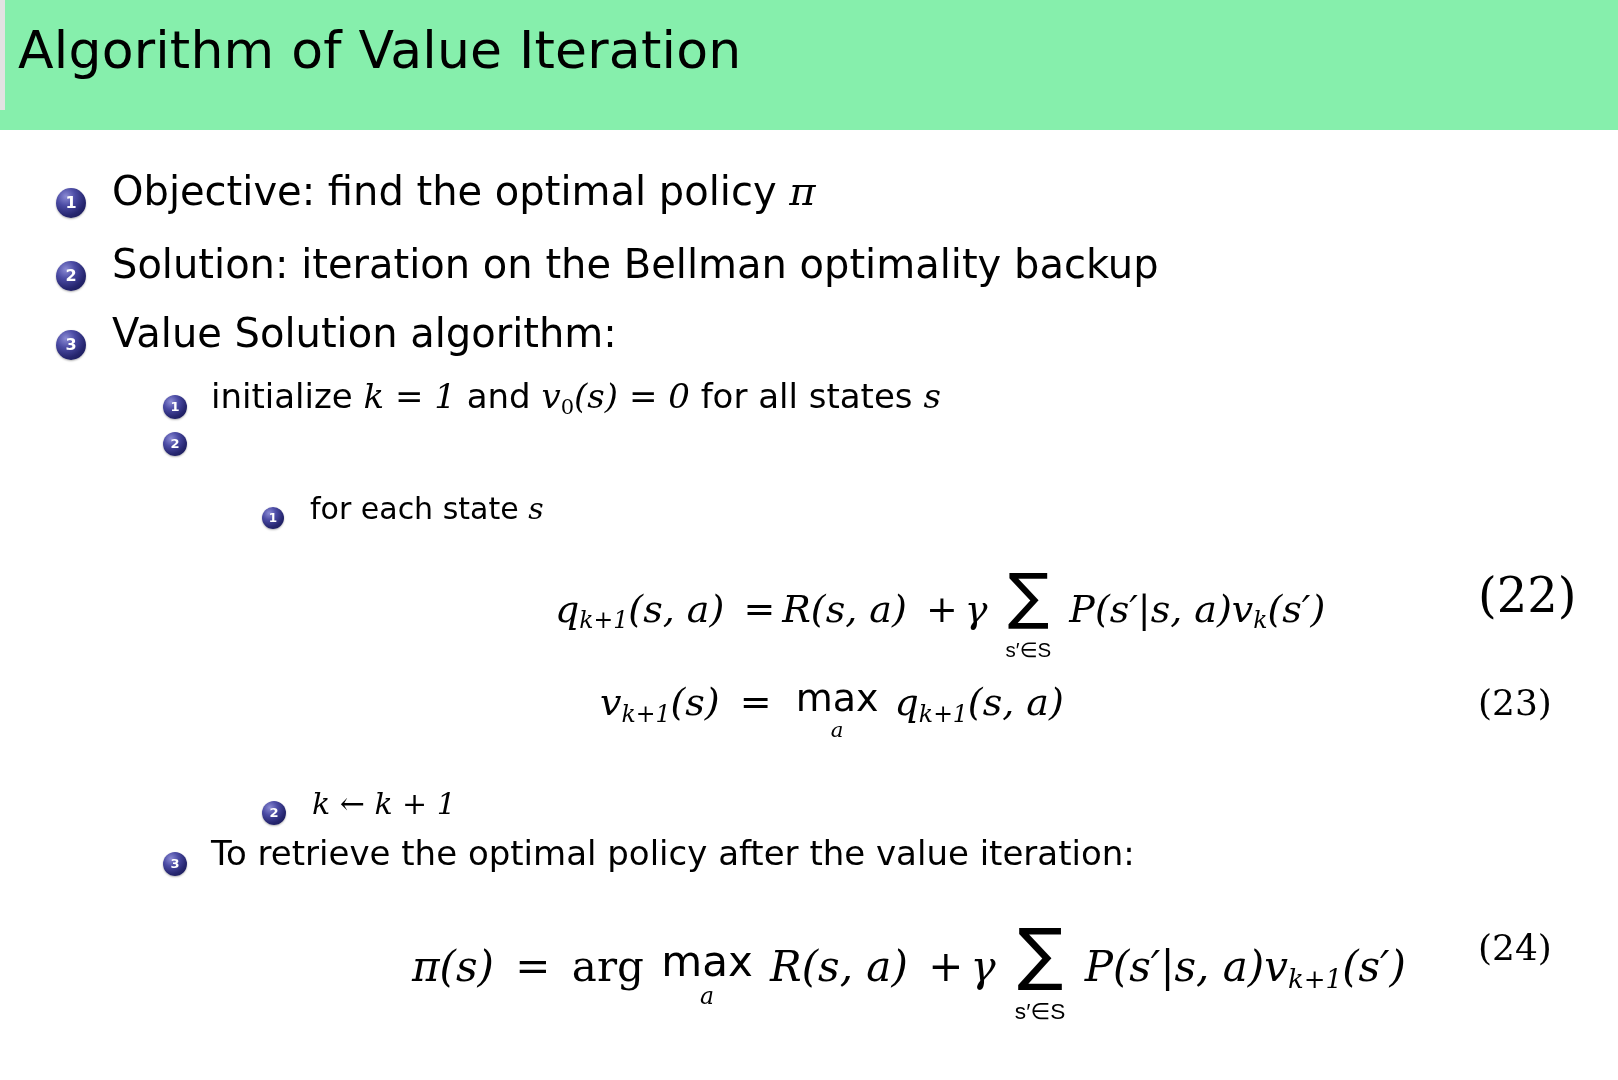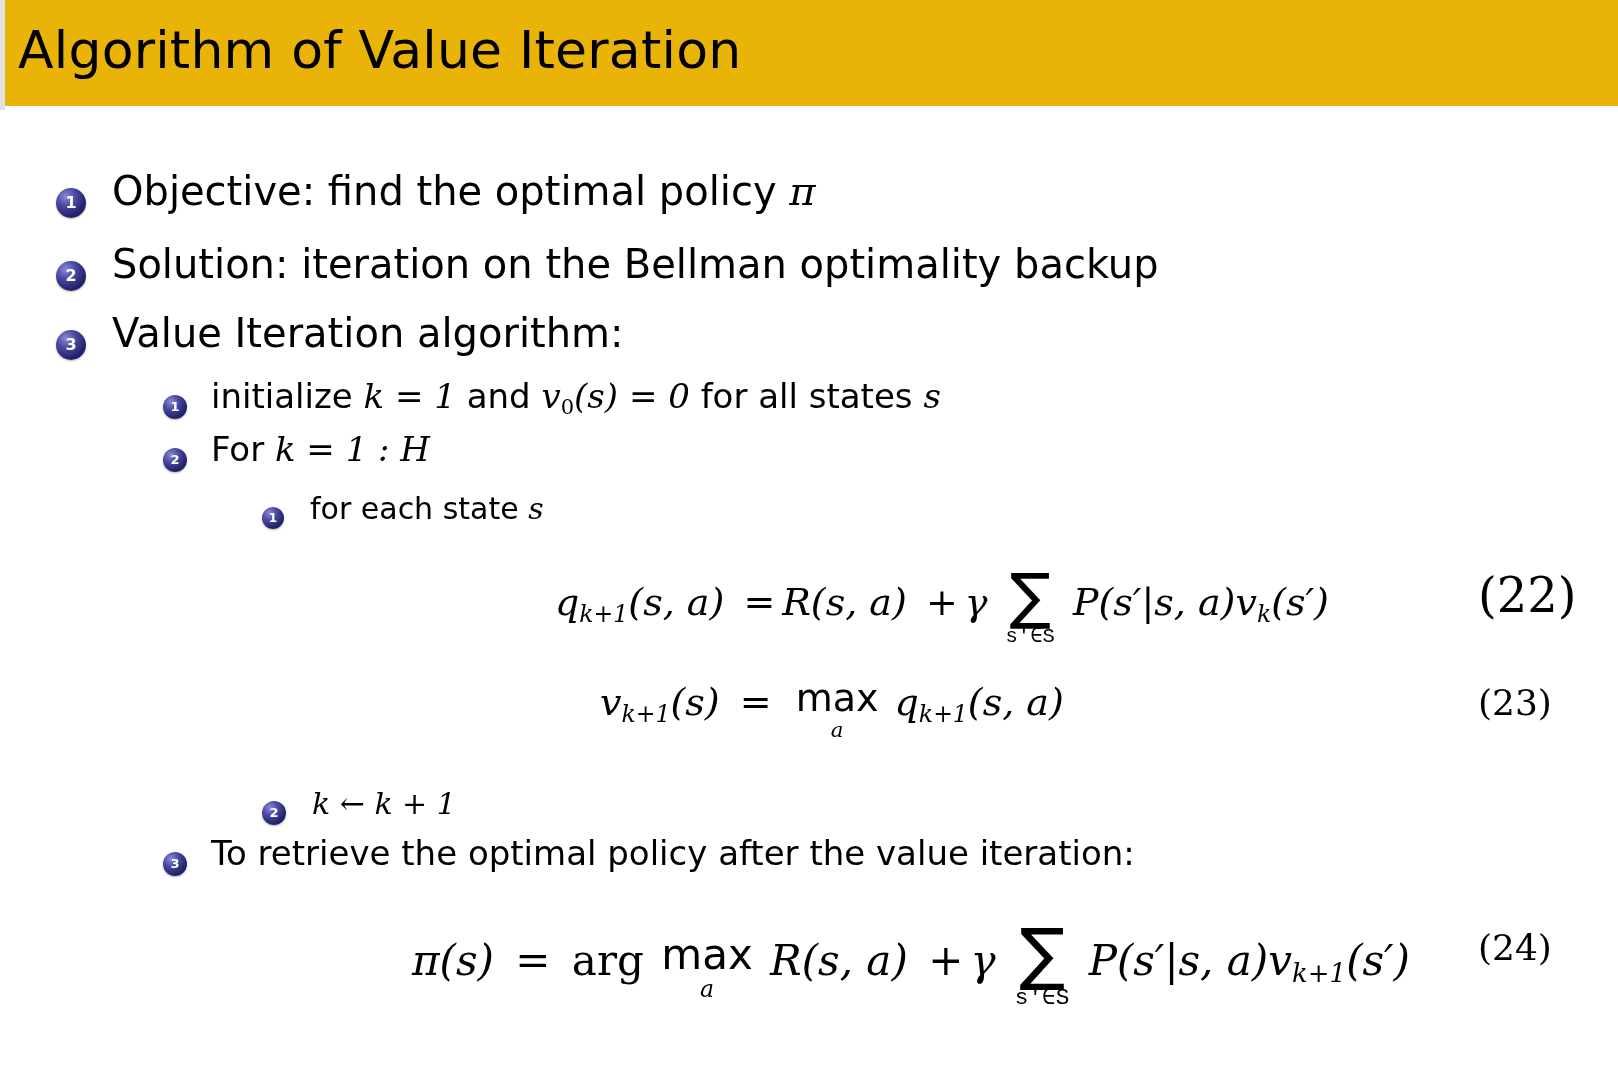--- a/index.html
+++ b/index.html
@@ -14,22 +14,22 @@
     color: #000000;
     overflow: hidden;
     position: relative;
   }
 
   
   #slide-header {
     position: absolute;
     left: 0; top: 0;
     width: 1618px;
-    height: 106px;
-    background: #eab308;
+    height: 130px;
+    background: #86efac;
     box-sizing: border-box;
     text-decoration: underline;
   }
   #slide-header .accent-rule {
     position: absolute;
     left: 0; top: 0;
     width: 5px;
     height: 110px;
     background: #e2e2e2;
   }
@@ -138,22 +138,22 @@
   }
   .bigop .glyph {
     font-size: 1.62em;
     line-height: 0.92;
     font-style: normal;
     font-family: "DejaVu Sans", sans-serif;
   }
   .bigop .limit {
     font-size: 0.54em;
     line-height: 1;
-    margin-top: 2px;
-    font-family: Liberation Mono, monospace;
+    margin-top: 15px;
+    font-family: Liberation Sans, sans-serif;
   }
   .oplimit {
     display: inline-flex;
     flex-direction: column;
     align-items: center;
     vertical-align: middle;
     position: relative;
     top: 0.1em;
     margin: 0 4px;
     justify-content: flex-end;
@@ -193,31 +193,30 @@
     <span class="text"><span>Objective: find the optimal policy</span>&nbsp;<i class="mv">π</i></span>
   </div>
 
   <div class="row lvl1-row" style="top: 131px;">
     <span class="bullet lvl1">2</span>
     <span class="text">Solution: iteration on the Bellman optimality backup</span>
   </div>
 
   <div class="row lvl1-row" style="top: 200px;">
     <span class="bullet lvl1">3</span>
-    <span class="text">Value Iteration algorithm:</span>
+    <span class="text">Value Solution algorithm:</span>
   </div>
 
   <div class="row lvl2-row" style="top: 266px;">
     <span class="bullet lvl2">1</span>
     <span class="text"><span>initialize</span>&nbsp;<i class="mv">k = 1</i>&nbsp;<span>and</span>&nbsp;<span class="mathtext"><i>v</i><span class="sub upr">0</span><i>(s) = 0</i></span>&nbsp;<span>for all states</span>&nbsp;<i class="mv">s</i></span>
   </div>
 
   <div class="row lvl2-row" style="top: 319px;">
     <span class="bullet lvl2">2</span>
-    <span class="text"><span>For</span>&nbsp;<i class="mv">k = 1 : H</i></span>
   </div>
 
   <div class="row lvl3-row" style="top: 381px;">
     <span class="bullet lvl3">1</span>
     <span class="text"><span>for each state</span>&nbsp;<i class="mv">s</i></span>
   </div>
 
   <div class="eq" style="left: 555px; top: 456px; font-size: 38px;">
     <span class="it">q</span><span class="sub">k+1</span><span class="it">(s, a)</span>
     <span class="up" style="margin:0 7px;">=</span><span class="it">R(s, a)</span>

